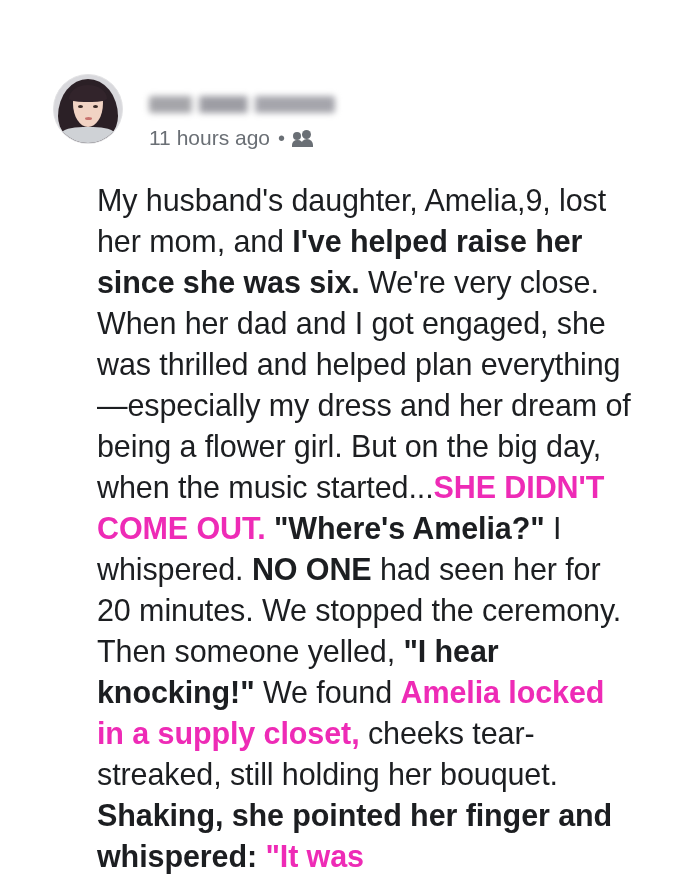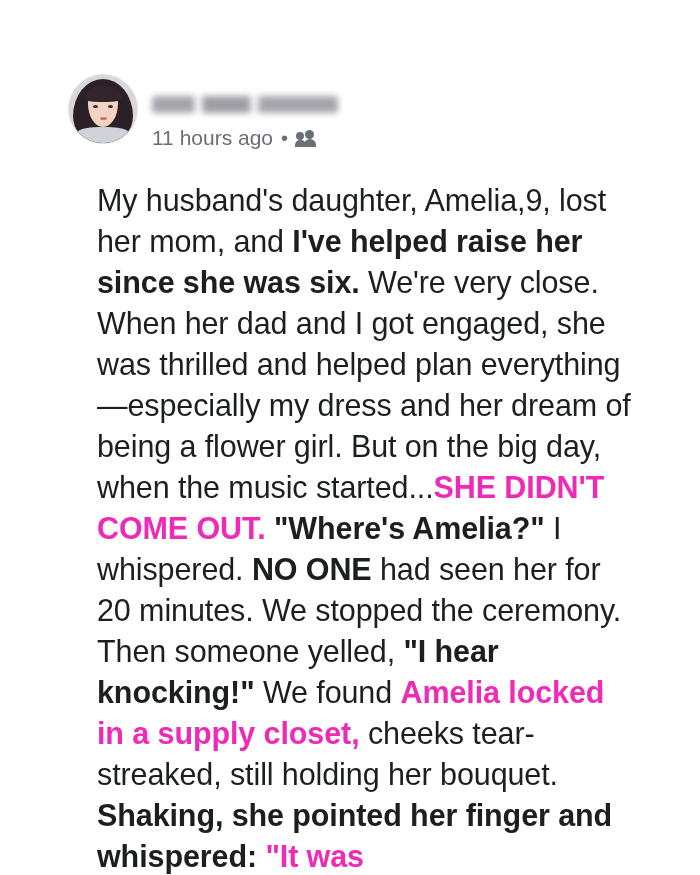--- a/index.html
+++ b/index.html
@@ -22,22 +22,23 @@
     width: 700px;
     height: 875px;
     background: #ffffff;
     box-sizing: border-box;
     padding: 74px 0 0 0;
   }
   
   .post-header {
     display: flex;
     align-items: flex-start;
-    padding: 0 0 0 68px;
+    padding: 0 0 0 53px;
     height: 92px;
+    gap: 12px;
   }
   .avatar {
     width: 68px;
     height: 68px;
     border-radius: 50%;
     overflow: hidden;
     flex: 0 0 auto;
     position: relative;
     background: #d8d8dc;
     border: 1px solid #e2e2e4;

